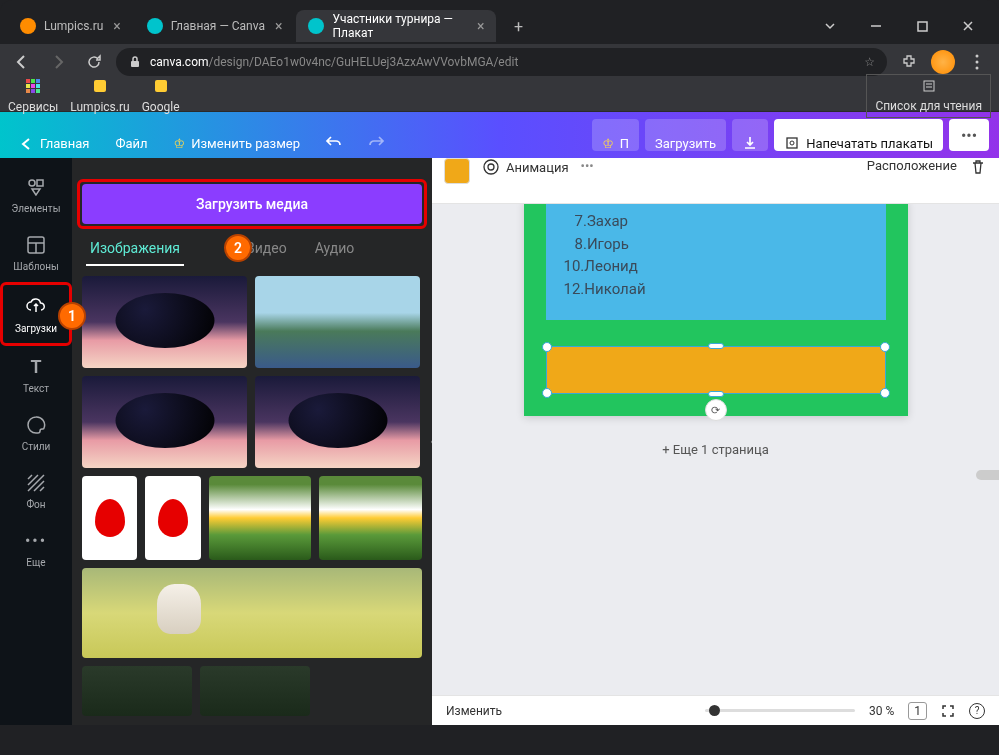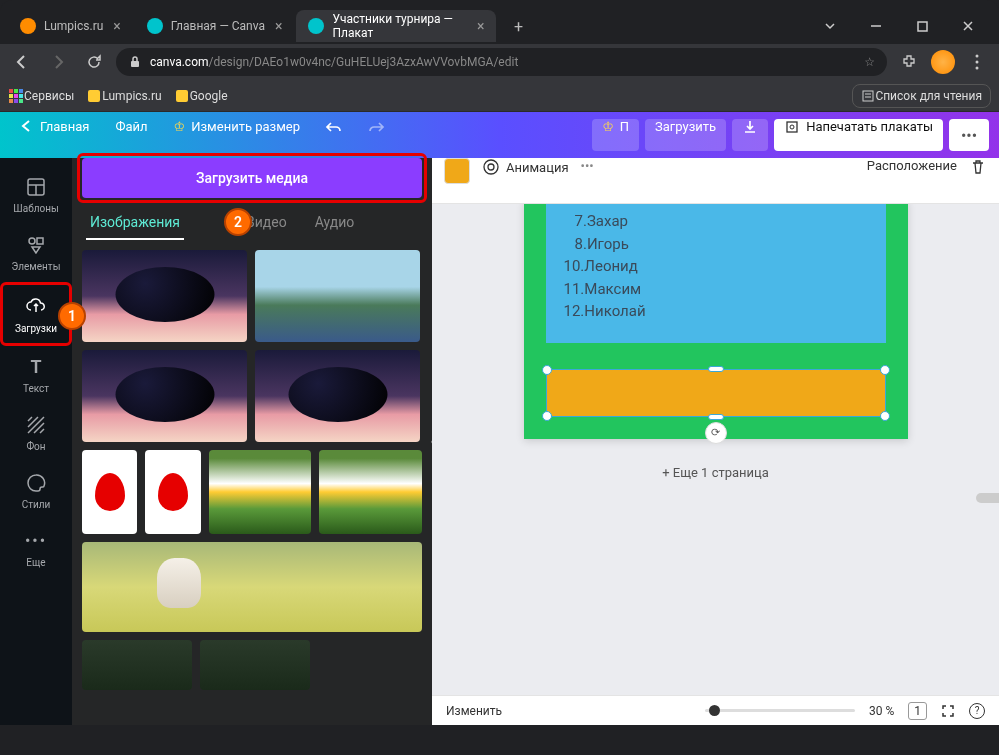--- a/index.html
+++ b/index.html
@@ -16,37 +16,37 @@
 .addr-row { height:36px; background:#35363a; display:flex; align-items:center; padding:0 8px; gap:8px; }
 .nav-btn { width:28px; height:28px; display:flex; align-items:center; justify-content:center; color:#ccc; border-radius:50%; }
 .nav-btn.dim { color:#666; }
 .addr-bar { flex:1; height:28px; background:#202124; border-radius:14px; display:flex; align-items:center; padding:0 12px; color:#ccc; font-size:12px; gap:8px; }
 .lock-ico { width:14px; height:14px; display:flex; align-items:center; justify-content:center; }
 .url-host { color:#fff; }
 .url-path { color:#888; }
 .ext-btn { width:28px; height:28px; display:flex; align-items:center; justify-content:center; color:#ccc; }
 .avatar { width:24px; height:24px; border-radius:50%; background:radial-gradient(circle,#ffb347,#ff8c00); }
 .bookmarks-row { height:32px; background:#35363a; display:flex; align-items:center; padding:0 8px; gap:12px; border-bottom:1px solid #2a2a2a; }
-.bm-item { display:flex; align-items:center; color:#ddd; font-size:12px; }
+.bm-item { display:flex; align-items:center; gap:6px; color:#ddd; font-size:12px;flex-direction:column; }
 .bm-ico { width:16px; height:16px; }
 .bm-spacer { flex:1; }
 .canva-bar { height:46px; background:linear-gradient(90deg,#00c4cc 0%,#5a4fff 50%,#9333ea 100%); display:flex; align-items:center; padding:0 10px; gap:6px; }
-.cb-btn { height:32px; padding:0 10px; display:flex; align-items:flex-start; gap:6px; color:#fff; font-size:13px; border-radius:4px; white-space:nowrap; }
+.cb-btn { height:32px; padding:0 10px; display:flex; align-items:flex-end; gap:6px; color:#fff; font-size:13px; border-radius:4px; white-space:nowrap; }
 .cb-btn.icon-only { width:36px; justify-content:center; padding:0; }
 .cb-spacer { flex:1; }
 .cb-white { background:#fff; color:#111; }
 .cb-more { width:40px; display:flex; align-items:center; justify-content:center; background:#fff; color:#555; border-radius:4px; height:32px; }
 .app-body { display:flex; height:calc(755px - 8px - 36px - 36px - 32px - 46px - 30px); }
 .side-rail { width:72px; background:#0e1318; display:flex; flex-direction:column; align-items:center; padding-top:8px; }
 .rail-item { width:64px; height:56px; display:flex; flex-direction:column; align-items:center; justify-content:center; color:#a5a8ac; gap:4px; border-radius:6px; margin-bottom:2px; position:relative; }
 .rail-item.active-hl { margin:4px; }
 .rail-ico { width:24px; height:24px; display:flex; align-items:center; justify-content:center; }
 .rail-label { font-size:10px; }
 .panel { width:360px; background:#252627; display:flex; flex-direction:column; position:relative; }
-.upload-wrap { margin:0 10px 8px; position:relative; }
+.upload-wrap { margin:26px 10px 8px; position:relative; }
 .upload-btn { width:100%; height:40px; background:#8b3dff; color:#fff; border:none; border-radius:4px; font-size:14px; font-weight:500; }
 .red-box { position:absolute; border:3px solid #e60000; border-radius:6px; pointer-events:none; }
 .red-box.upload-hl { left:-5px; top:-5px; right:-5px; bottom:-5px; }
 .media-tabs { display:flex; padding:0 14px; gap:20px; position:relative; }
 .media-tab { color:#888; font-size:14px; padding:8px 4px 10px; position:relative; }
 .media-tab.active { color:#5eead4; }
 .media-tab.active::after { content:""; position:absolute; bottom:0; left:0; right:0; height:2px; background:#fff; }
 .badge { position:absolute; width:28px; height:28px; background:#ff6a00; border:2px solid #b84200; border-radius:50%; color:#fff; display:flex; align-items:center; justify-content:center; font-size:14px; font-weight:600; z-index:10; }
 .media-grid { flex:1; overflow:hidden; padding:10px; display:flex; flex-direction:column; gap:8px; }
 .grid-row { display:flex; gap:8px; }
@@ -194,21 +194,21 @@
       </svg>
       <span>Lumpics.ru</span>
     </div>
   <div class="bm-item">
       <svg class="bm-ico" viewBox="0 0 16 16">
         <rect x="2" y="2" width="12" height="12" rx="2" fill="#ffcc33"></rect>
       </svg>
       <span>Google</span>
     </div>
   <div class="bm-spacer"></div>
-  <div class="bm-item" style="border:1px solid #555;padding:4px 8px;border-radius:8px;">
+  <div class="bm-item" style="border:1px solid #555;padding:4px 8px;border-radius:0;">
       <svg width="14" height="14" viewBox="0 0 14 14">
         <rect x="2" y="2" width="10" height="10" stroke="#ccc" fill="none"></rect>
         <line x1="4" y1="5" x2="10" y2="5" stroke="#ccc"></line>
         <line x1="4" y1="8" x2="10" y2="8" stroke="#ccc"></line>
       </svg>
       <span>Список для чтения</span>
     </div>
 </div>
 
 <div class="canva-bar">
@@ -253,39 +253,39 @@
         <rect x="3" y="3" width="10" height="10" stroke="#333" fill="none" stroke-width="1.3"></rect>
         <circle cx="8" cy="8" r="2" stroke="#333" fill="none"></circle>
       </svg>
       <span>Напечатать плакаты</span>
     </div>
   <div class="cb-more">•••</div>
 </div>
 
 <div class="app-body">
   <div class="side-rail">
+    <div class="rail-item">
+        <span class="rail-ico">
+          <svg width="20" height="20" viewBox="0 0 20 20">
+            <circle cx="6" cy="6" r="3" stroke="#a5a8ac" fill="none" stroke-width="1.5"></circle>
+            <rect x="11" y="3" width="6" height="6" stroke="#a5a8ac" fill="none" stroke-width="1.5"></rect>
+            <path d="M10 18l-4-6h8z" stroke="#a5a8ac" fill="none" stroke-width="1.5"></path>
+          </svg>
+        </span>
+        <span class="rail-label">Элементы</span>
+      </div>
     <div class="rail-item">
         <span class="rail-ico">
           <svg width="20" height="20" viewBox="0 0 20 20">
             <rect x="2" y="2" width="16" height="16" rx="2" stroke="#a5a8ac" fill="none" stroke-width="1.5"></rect>
             <line x1="2" y1="8" x2="18" y2="8" stroke="#a5a8ac" stroke-width="1.5"></line>
             <line x1="10" y1="8" x2="10" y2="18" stroke="#a5a8ac" stroke-width="1.5"></line>
           </svg>
         </span>
         <span class="rail-label">Шаблоны</span>
-      </div>
-    <div class="rail-item">
-        <span class="rail-ico">
-          <svg width="20" height="20" viewBox="0 0 20 20">
-            <circle cx="6" cy="6" r="3" stroke="#a5a8ac" fill="none" stroke-width="1.5"></circle>
-            <rect x="11" y="3" width="6" height="6" stroke="#a5a8ac" fill="none" stroke-width="1.5"></rect>
-            <path d="M10 18l-4-6h8z" stroke="#a5a8ac" fill="none" stroke-width="1.5"></path>
-          </svg>
-        </span>
-        <span class="rail-label">Элементы</span>
       </div>
     <div class="rail-item active-hl" style="position:relative;">
       <div class="red-box" style="left:-4px;top:-4px;right:-4px;bottom:-4px;"></div>
       <span class="rail-ico">
           <svg width="22" height="22" viewBox="0 0 22 22">
             <path d="M6 14a4 4 0 010-8 5 5 0 019.5 1A3.5 3.5 0 0116 14" stroke="#fff" fill="none" stroke-width="1.5"></path>
             <path d="M11 8v8m-2-6l2-2 2 2" stroke="#fff" fill="none" stroke-width="1.5"></path>
           </svg>
         </span>
       <span class="rail-label" style="color:#fff">Загрузки</span>
@@ -293,32 +293,32 @@
           <span>1</span>
         </div>
     </div>
     <div class="rail-item">
         <span class="rail-ico" style="font-size:18px;font-weight:600;color:#a5a8ac;">T</span>
         <span class="rail-label">Текст</span>
       </div>
     <div class="rail-item">
         <span class="rail-ico">
           <svg width="20" height="20" viewBox="0 0 20 20">
-            <path d="M2 6l4-4M2 12l10-10M2 18L18 2M8 18L18 8M14 18l4-4" stroke="#a5a8ac" stroke-width="1.5"></path>
-          </svg>
-        </span>
-        <span class="rail-label">Фон</span>
+            <path d="M10 2a8 8 0 100 16h2a2 2 0 002-2 2 2 0 012-2h1a1 1 0 001-1 8 8 0 00-8-11z" stroke="#a5a8ac" fill="none" stroke-width="1.5"></path>
+          </svg>
+        </span>
+        <span class="rail-label">Стили</span>
       </div>
     <div class="rail-item">
         <span class="rail-ico">
           <svg width="20" height="20" viewBox="0 0 20 20">
-            <path d="M10 2a8 8 0 100 16h2a2 2 0 002-2 2 2 0 012-2h1a1 1 0 001-1 8 8 0 00-8-11z" stroke="#a5a8ac" fill="none" stroke-width="1.5"></path>
-          </svg>
-        </span>
-        <span class="rail-label">Стили</span>
+            <path d="M2 6l4-4M2 12l10-10M2 18L18 2M8 18L18 8M14 18l4-4" stroke="#a5a8ac" stroke-width="1.5"></path>
+          </svg>
+        </span>
+        <span class="rail-label">Фон</span>
       </div>
     <div class="rail-item">
         <span class="rail-ico" style="color:#a5a8ac;letter-spacing:2px;">•••</span>
         <span class="rail-label">Еще</span>
       </div>
   </div>
 
   <div class="panel">
     <div class="upload-wrap">
       <div class="red-box upload-hl"></div>
@@ -379,21 +379,20 @@
           </svg>
         </div>
     </div>
     <div class="canvas-scroll">
       <div class="poster">
         <div class="poster-blue">
           <ul class="poster-list">
             <li style="padding-left:11px;"><span class="num">7.</span><span>Захар</span></li>
             <li style="padding-left:11px;"><span class="num">8.</span><span>Игорь</span></li>
             <li><span class="num">10.</span><span>Леонид</span></li>
-            <li><span class="num">11.</span><span>Максим</span></li>
             <li><span class="num">12.</span><span>Николай</span></li>
           </ul>
         </div>
         <div class="poster-sel">
           <div class="sel-handle tl"></div>
           <div class="sel-handle tr"></div>
           <div class="sel-handle bl"></div>
           <div class="sel-handle br"></div>
           <div class="sel-mid t"></div>
           <div class="sel-mid b"></div>

